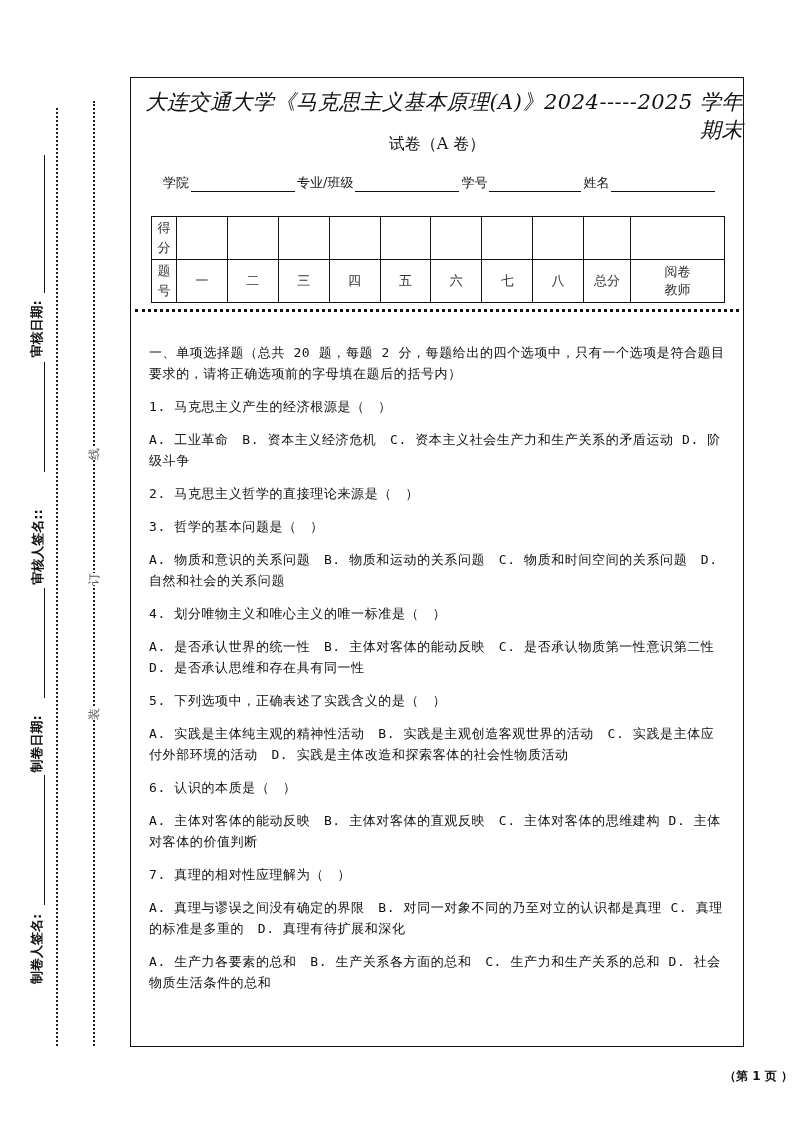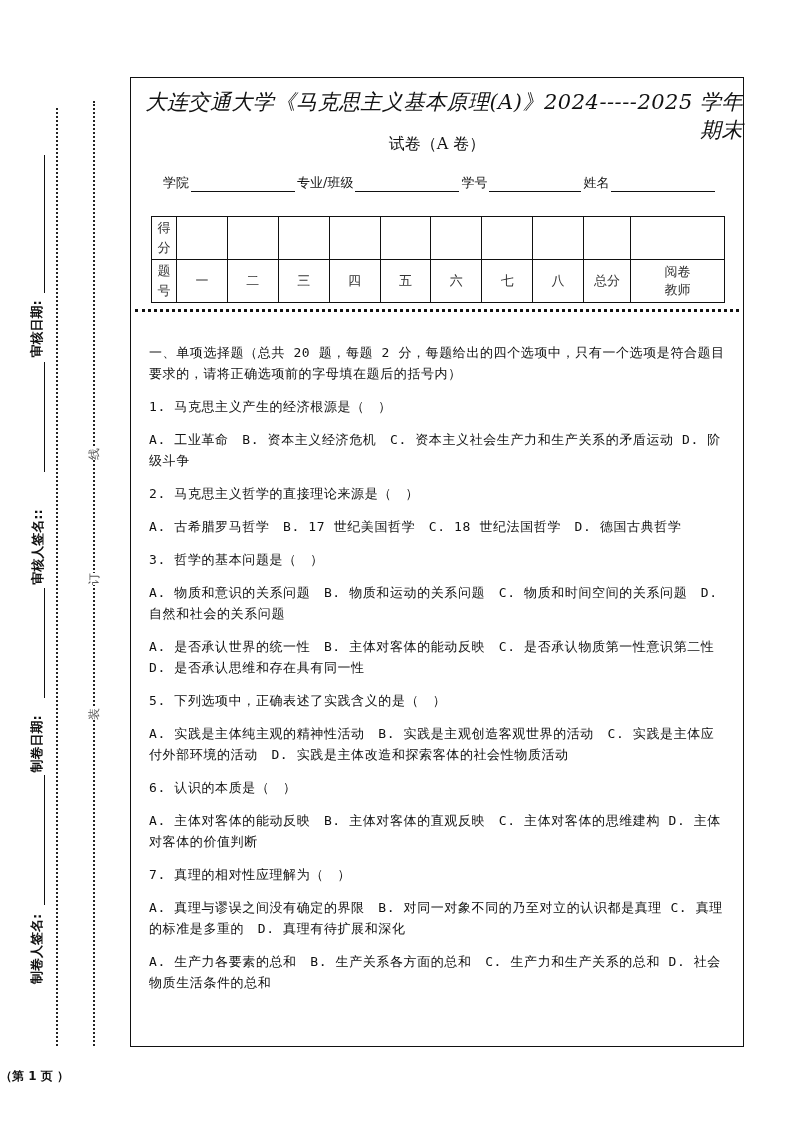--- a/index.html
+++ b/index.html
@@ -34,21 +34,21 @@
 
   .dotsep { position: absolute; left: 4px; right: 4px; top: 231px; border-top: 3px dotted #111; }
 
   .content { position: absolute; left: 6px; right: 6px; top: 252px;
              font-family: "DejaVu Sans Mono", "Liberation Mono", monospace; font-size: 13px; }
   .content p { margin: 12px; line-height: 21px; letter-spacing: 0.6px; }
   .sec { margin-bottom: 12px !important; }
   .q { margin-bottom: 12px !important; }
   .opt { margin-bottom: 11px !important; }
 
-  .footer { position: absolute; left: 0; right: 0; top: 1068px; text-align: left;
+  .footer { position: absolute; left: 0; right: 0; top: 1068px; text-align: right;
             font-size: 12px; font-weight: bold; font-family: "DejaVu Sans", "Liberation Sans", sans-serif; }
 </style>
 </head>
 <body>
 
 <div class="dotline" style="left:56px; top:108px; height:938px;"></div>
 <div class="dotline" style="left:93px; top:101px; height:945px;"></div>
 
 <div class="solidline" style="left:44px; top:155px; height:138px;"></div>
 <div class="solidline" style="left:44px; top:362px; height:110px;"></div>
@@ -112,25 +112,25 @@
 
   <div class="dotsep"></div>
 
   <div class="content">
     <p class="sec">一、单项选择题（总共 20 题，每题 2 分，每题给出的四个选项中，只有一个选项是符合题目要求的，请将正确选项前的字母填在题后的括号内）</p>
 
     <p class="q">1. 马克思主义产生的经济根源是（　）</p>
     <p class="opt">A. 工业革命　B. 资本主义经济危机　C. 资本主义社会生产力和生产关系的矛盾运动 D. 阶级斗争</p>
 
     <p class="q">2. 马克思主义哲学的直接理论来源是（　）</p>
-    <p class="opt">A. 古希腊罗马哲学　B. 17 世纪美国哲学　C. 18 世纪法国哲学　D. 德国古典哲学</p>
 
     <p class="q">3. 哲学的基本问题是（　）</p>
     <p class="opt">A. 物质和意识的关系问题　B. 物质和运动的关系问题　C. 物质和时间空间的关系问题　D. 自然和社会的关系问题</p>
 
+    <p class="q">4. 划分唯物主义和唯心主义的唯一标准是（　）</p>
     <p class="opt">A. 是否承认世界的统一性　B. 主体对客体的能动反映　C. 是否承认物质第一性意识第二性　D. 是否承认思维和存在具有同一性</p>
 
     <p class="q">5. 下列选项中，正确表述了实践含义的是（　）</p>
     <p class="opt">A. 实践是主体纯主观的精神性活动　B. 实践是主观创造客观世界的活动　C. 实践是主体应付外部环境的活动　D. 实践是主体改造和探索客体的社会性物质活动</p>
 
     <p class="q">6. 认识的本质是（　）</p>
     <p class="opt">A. 主体对客体的能动反映　B. 主体对客体的直观反映　C. 主体对客体的思维建构 D. 主体对客体的价值判断</p>
 
     <p class="q">7. 真理的相对性应理解为（　）</p>
     <p class="opt">A. 真理与谬误之间没有确定的界限　B. 对同一对象不同的乃至对立的认识都是真理 C. 真理的标准是多重的　D. 真理有待扩展和深化</p>

